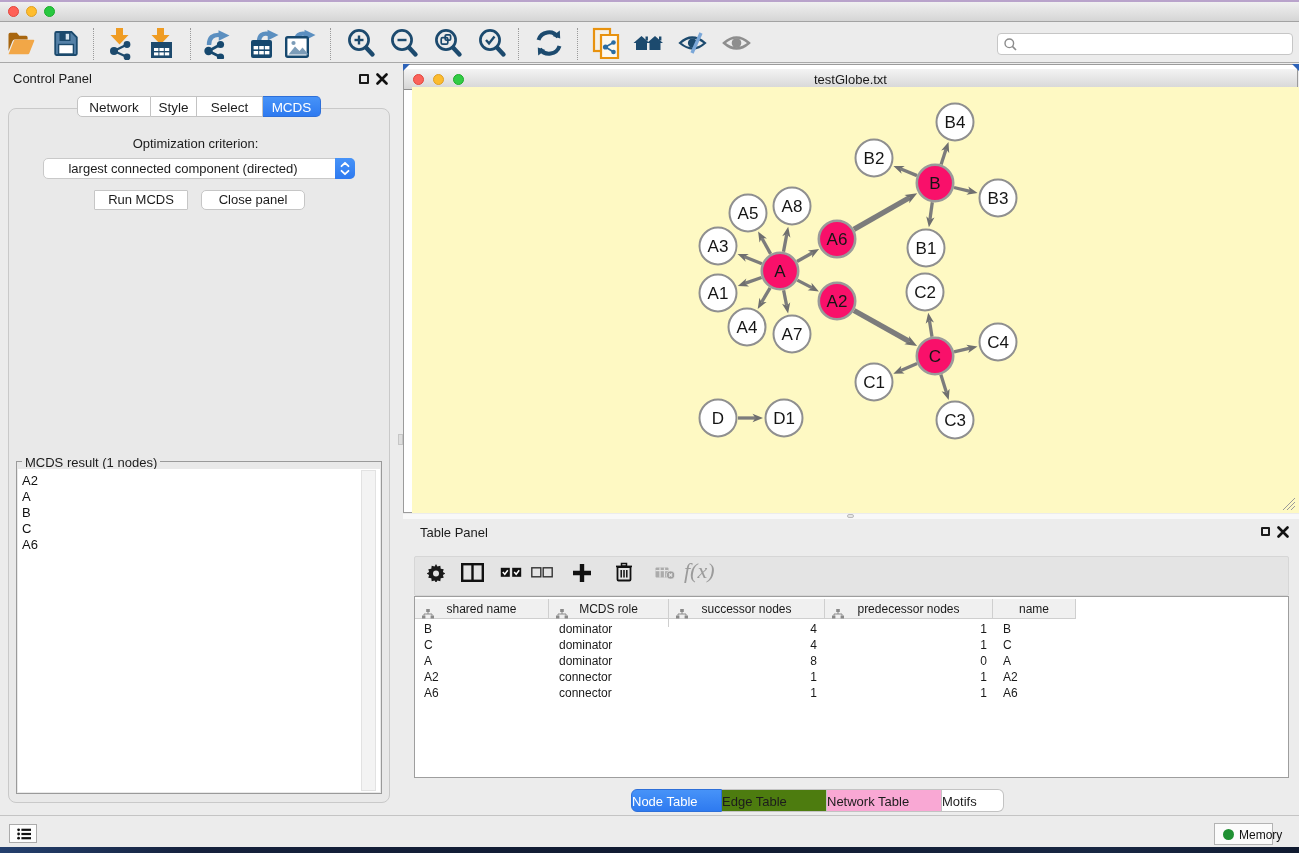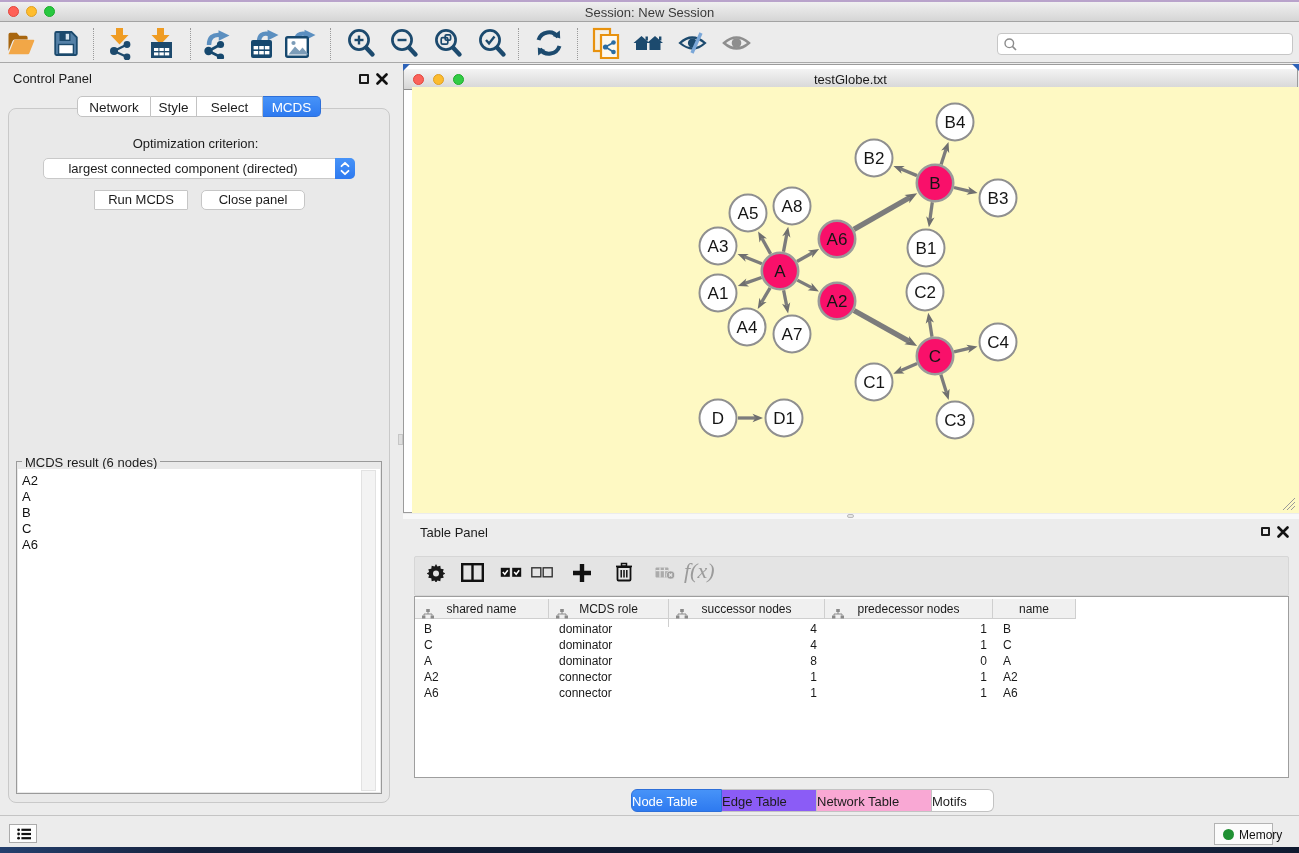--- a/index.html
+++ b/index.html
@@ -9,21 +9,20 @@
 .ic{position:absolute;top:27px}
 .tl{border-radius:50%;position:absolute}
 </style></head><body>
 
 <div class="abs" style="left:0;top:0;width:1299px;height:2px;background:#b9a3cb"></div>
 
 <div class="abs" style="left:0;top:2px;width:1299px;height:20px;background:linear-gradient(#f0f0f0,#d5d5d5);border-bottom:1px solid #a3a3a3">
  <div class="tl" style="left:8px;top:4px;width:11px;height:11px;background:#ff6057;border:1px solid #e2463d"></div>
  <div class="tl" style="left:26px;top:4px;width:11px;height:11px;background:#ffbd2e;border:1px solid #dfa023"></div>
  <div class="tl" style="left:44px;top:4px;width:11px;height:11px;background:#28c840;border:1px solid #1dad2b"></div>
- <div class="abs" style="left:0;right:0;top:3px;text-align:center;font-size:13px;color:#3a3a3a">Session: New Session</div>
 </div>
 
 <div class="abs" style="left:0;top:23px;width:1299px;height:40px;background:#ececec;border-bottom:1px solid #a9a9a9"></div>
 <div class="sep" style="left:93px"></div>
 <div class="sep" style="left:190px"></div>
 <div class="sep" style="left:330px"></div>
 <div class="sep" style="left:518px"></div>
 <div class="sep" style="left:577px"></div>
 
 <svg class="ic" style="left:8px;top:31px" width="27" height="25" viewBox="0 0 27 25">
@@ -195,21 +194,21 @@
  <div class="abs" style="right:-1px;top:-1px;width:20px;height:21px;background:linear-gradient(#4793f8,#2e7af0);border-radius:0 5px 5px 0">
   <svg width="20" height="21" viewBox="0 0 20 21">
         <path d="M6.5 8.2 L10 4.8 L13.5 8.2 M6.5 12.8 L10 16.2 L13.5 12.8" stroke="#fff" stroke-width="1.8" fill="none" stroke-linecap="round" stroke-linejoin="round"></path>
       </svg>
  </div>
 </div>
 <div class="abs" style="left:94px;top:190px;width:94px;height:20px;background:#fff;border:1px solid #c6c6c6;border-radius:1px;font-size:13px;text-align:center;line-height:18px;color:#1c1c1c">Run MCDS</div>
 <div class="abs" style="left:201px;top:190px;width:104px;height:20px;background:#fff;border:1px solid #c6c6c6;border-radius:5px;font-size:13px;text-align:center;line-height:18px;color:#1c1c1c">Close panel</div>
 
 <div class="abs" style="left:16px;top:461px;width:366px;height:333px;border:1px solid #9a9a9a"></div>
-<div class="abs" style="left:22px;top:455px;background:#e9e9e9;padding:0 3px;font-size:13px;color:#1c1c1c">MCDS result (6 nodes)</div>
+<div class="abs" style="left:22px;top:455px;background:#e9e9e9;padding:0 3px;font-size:13px;color:#1c1c1c">MCDS result (1 nodes)</div>
 <div class="abs" style="left:18px;top:469px;width:362px;height:323px;background:#fff">
  <div class="abs" style="right:4px;top:1px;width:15px;height:321px;background:#f3f3f3;border:1px solid #e2e2e2"></div>
  <div style="padding:4px 0 0 4px;font-size:13px;line-height:16px;color:#111">A2<br>A<br>B<br>C<br>A6</div>
 </div>
 
 <div class="abs" style="left:398px;top:434px;width:5px;height:11px;background:#dedede;border:1px solid #c6c6c6"></div>
 
 <div class="abs" style="left:403px;top:64px;width:895px;height:449px;border:1px solid #9b9b9b;background:#fff">
  <div class="abs" style="left:0;top:4px;width:893px;height:21px;background:linear-gradient(#f4f4f4,#d6d6d6);border-bottom:1px solid #8e8e8e">
   <div class="tl" style="left:9px;top:5px;width:11px;height:11px;background:#fb635b;border:1px solid #e2463d"></div>
@@ -445,21 +444,21 @@
 <div class="abs" style="left:415px;top:684px;width:873px;height:16px;font-size:12px;color:#1a1a1a">
  <span class="abs" style="left:9px;top:2px">A6</span>
  <span class="abs" style="left:144px;top:2px">connector</span>
  <span class="abs" style="left:250px;top:2px;width:152px;text-align:right">1</span>
  <span class="abs" style="left:420px;top:2px;width:152px;text-align:right">1</span>
  <span class="abs" style="left:588px;top:2px">A6</span>
 </div>
 
 <div class="abs" style="left:631px;top:789px;height:23px;display:flex;font-size:13px;line-height:23px;text-align:left;color:#1c1c1c">
  <div style="width:91px;background:linear-gradient(#4793f8,#2e7af0);border:1px solid #2e6fd8;border-radius:6px 0 0 6px;color:#fff">Node Table</div>
- <div style="width:95px;background:#8b5cf6;border:1px solid #c3c3c3;border-left:none">Edge Table</div>
+ <div style="width:105px;background:#4d7c0f;border:1px solid #c3c3c3;border-left:none">Edge Table</div>
  <div style="width:115px;background:#f9a8d4;border:1px solid #c3c3c3;border-left:none">Network Table</div>
  <div style="width:62px;background:#fff;border:1px solid #c3c3c3;border-left:none;border-radius:0 6px 6px 0">Motifs</div>
 </div>
 
 <div class="abs" style="left:0;top:815px;width:1299px;height:32px;background:#ececec;border-top:1px solid #c4c4c4"></div>
 <div class="abs" style="left:9px;top:824px;width:28px;height:19px;background:#fdfdfd;border:1px solid #ababab">
  <svg class="abs" style="left:7px;top:3px" width="14" height="12" viewBox="0 0 14 12">
   <g fill="#111">
         <circle cx="1.6" cy="1.8" r="1.4"></circle>
         <circle cx="1.6" cy="6" r="1.4"></circle>

